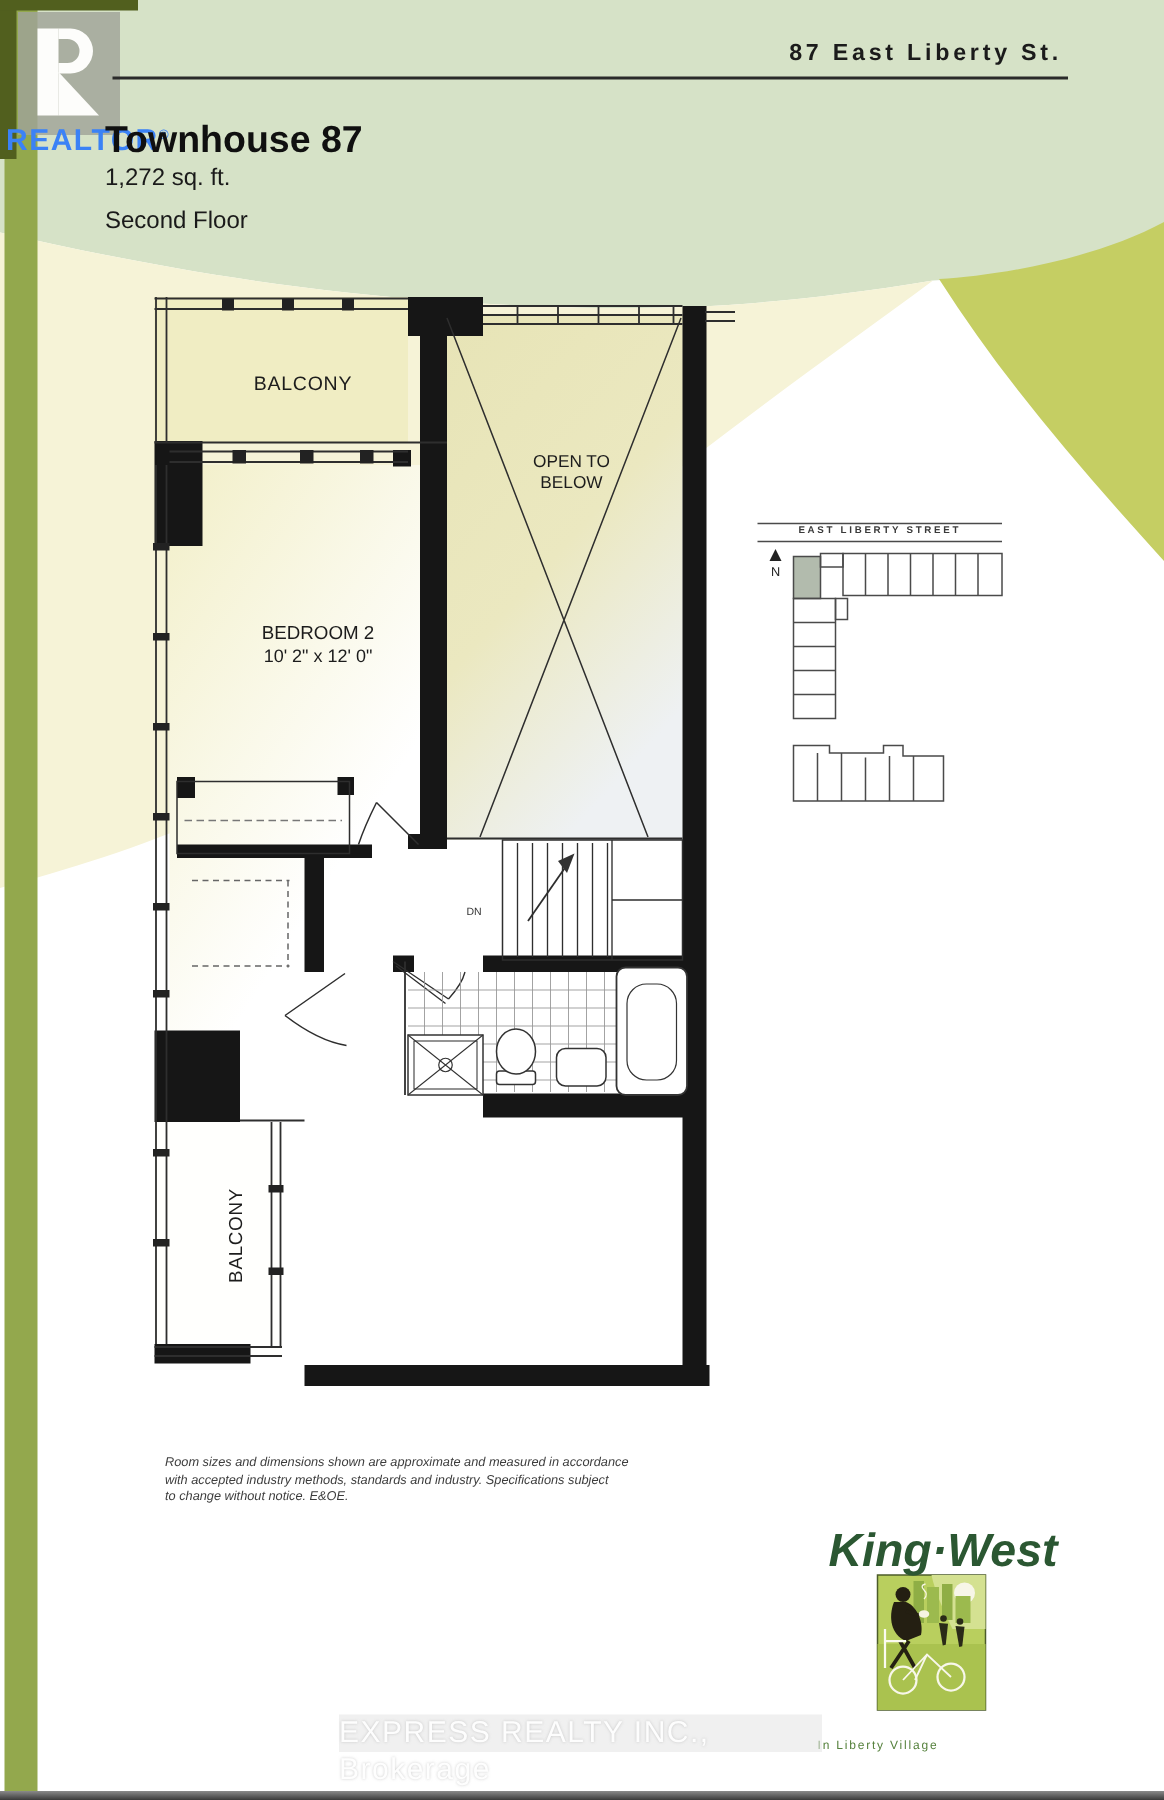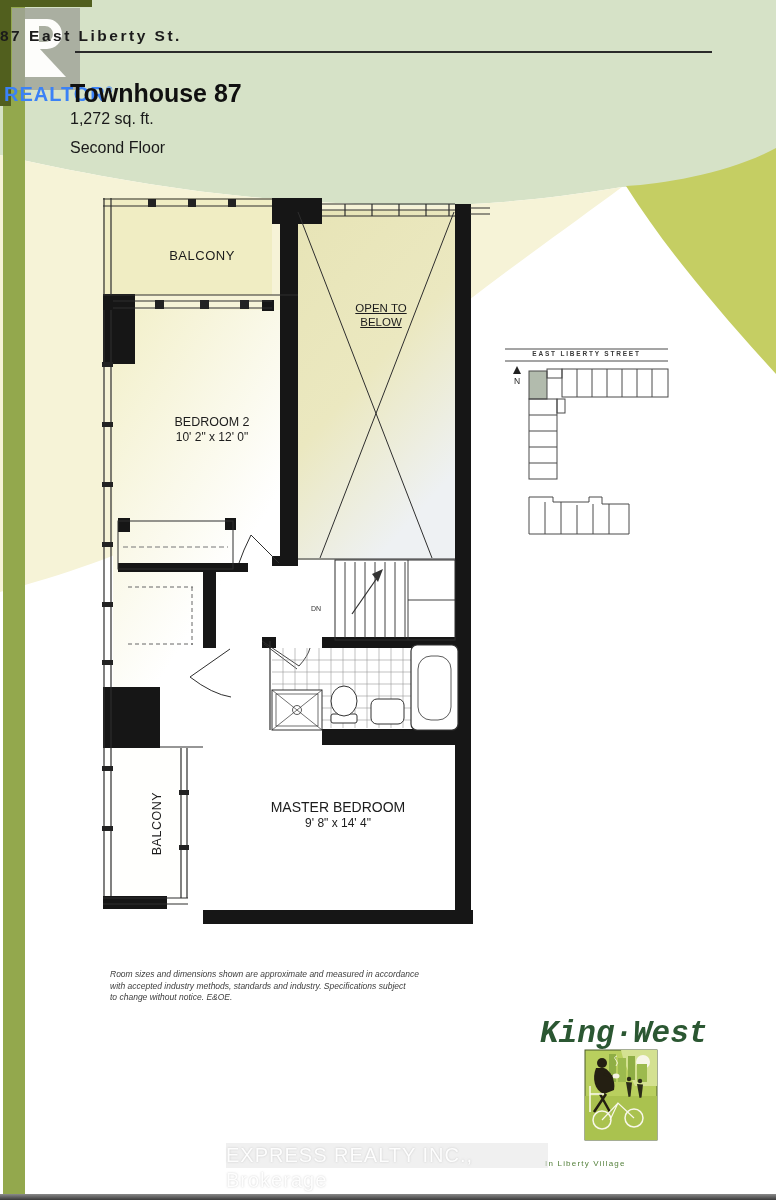--- a/index.html
+++ b/index.html
@@ -1,52 +1,52 @@
 <!DOCTYPE html>
 <html><head>
 <meta charset="utf-8">
 <style>
   html,body{margin:0;padding:0;background:#fff;}
   #page{position:relative;width:776px;height:1200px;overflow:hidden;
         font-family:"Liberation Sans",sans-serif;background:#ffffff;}
   .abs{position:absolute;}
   svg{display:block;}
   
-  .header-address{left:0;top:27px;width:708px;text-align:left;
+  .header-address{left:0;top:27px;width:708px;text-align:right;
     font-size:15.5px;font-weight:bold;letter-spacing:2.5px;color:#1b1b1b;}
   .header-rule{left:75px;top:51px;width:637px;height:2px;background:#2a2a2a;}
   
   .realtor-text{left:4px;top:83px;font-size:20px;font-weight:bold;
     color:#3b82f6;letter-spacing:1px;}
   .realtor-text sup{font-size:9px;}
   
   .plan-title{left:70px;top:79px;font-size:25px;font-weight:bold;color:#101010;}
   .plan-area{left:70px;top:110px;font-size:16px;color:#1a1a1a;}
   .plan-floor{left:70px;top:139px;font-size:16px;color:#1a1a1a;}
   
   .room-label{color:#1c1c1c;text-align:center;line-height:1.2;}
   .lbl-balcony-top{left:157px;top:248px;width:90px;font-size:13px;letter-spacing:.5px;}
-  .lbl-open-below{left:331px;top:302px;width:100px;font-size:11.5px;text-decoration:underline;}
+  .lbl-open-below{left:331px;top:302px;width:100px;font-size:11.5px;}
   .lbl-bedroom2{left:137px;top:415px;width:150px;font-size:12.5px;}
   .lbl-master{left:258px;top:799px;width:160px;font-size:14px;}
   .room-dims{font-size:12px;font-weight:normal;}
   .lbl-dn{left:311px;top:605px;font-size:7px;color:#333;}
   .lbl-balcony-left{left:150px;top:792px;font-size:12.5px;color:#1c1c1c;
     writing-mode:vertical-rl;transform:rotate(180deg);letter-spacing:.5px;}
   
   .lbl-street{left:505px;top:350px;width:163px;text-align:center;
     font-size:6.5px;letter-spacing:1.8px;color:#3a3a3a;font-weight:bold;}
   .lbl-north{left:511px;top:376px;width:12px;text-align:center;
     font-size:8.5px;color:#222;}
   
   .disclaimer{left:110px;top:969px;width:330px;font-size:8.5px;font-style:italic;
     color:#3d3d3d;line-height:11.5px;}
   
-  .brand-name{left:540px;top:1016px;width:165px;text-align:left;
-    font-family:Liberation Mono, monospace;font-style:italic;font-weight:bold;
+  .brand-name{left:540px;top:1016px;width:165px;text-align:right;
+    font-family:Liberation Sans, sans-serif;font-style:italic;font-weight:bold;
     font-size:31px;color:#2b5732;}
   .brand-type{left:545px;top:1211px;width:155px;text-align:left;
     font-size:9.5px;font-weight:bold;letter-spacing:2.6px;color:#55813c;}
   .brand-loc{left:545px;top:1159px;width:155px;text-align:left;
     font-size:8px;letter-spacing:1.2px;color:#55813c;}
   
   .watermark{left:226px;top:1143px;width:322px;height:25px;
     background:rgba(228,228,228,.55);line-height:25px;
     font-size:20px;letter-spacing:1px;color:rgba(255,255,255,.95);
     text-shadow:0 0 2px rgba(170,170,170,.6);}
@@ -255,24 +255,20 @@
   <div class="abs room-label lbl-balcony-top">BALCONY</div>
   <div class="abs room-label lbl-open-below">
     <div>OPEN TO</div>
     <div>BELOW</div>
   </div>
   <div class="abs room-label lbl-bedroom2">
     <div>BEDROOM 2</div>
     <div class="room-dims">10' 2" x 12' 0"</div>
   </div>
   <div class="abs lbl-dn">DN</div>
-  <div class="abs room-label lbl-master">
-    <div>MASTER BEDROOM</div>
-    <div class="room-dims">9' 8" x 14' 4"</div>
-  </div>
   <div class="abs lbl-balcony-left">BALCONY</div>
 
   <div class="abs lbl-street">EAST LIBERTY STREET</div>
   <div class="abs lbl-north">N</div>
 
   <div class="abs disclaimer">
     <div>Room sizes and dimensions shown are approximate and measured in accordance</div>
     <div>with accepted industry methods, standards and industry. Specifications subject</div>
     <div>to change without notice. E&amp;OE.</div>
   </div>

